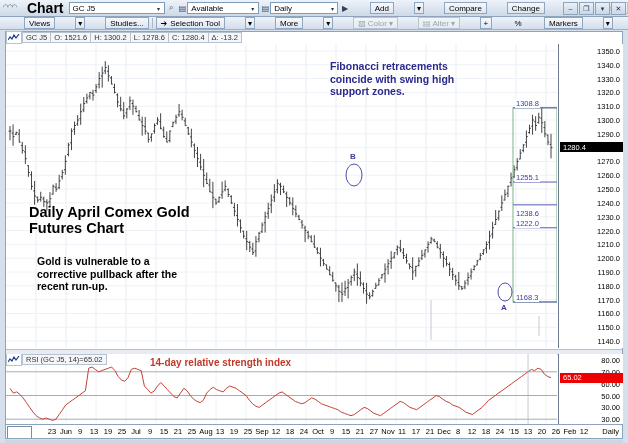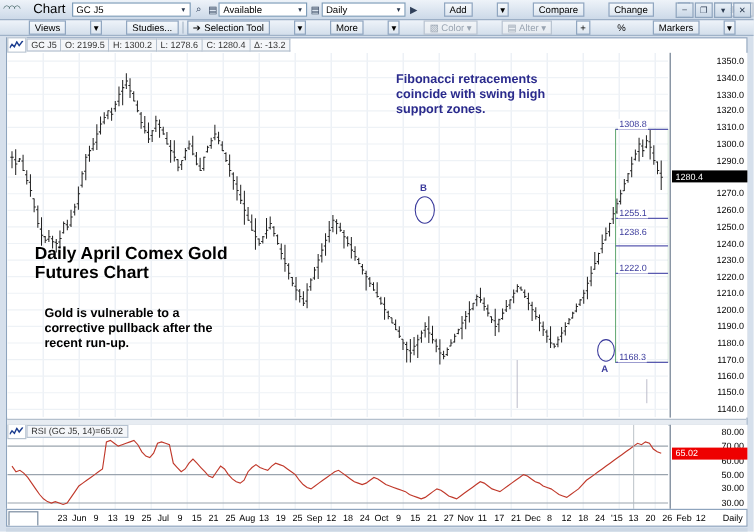--- a/index.html
+++ b/index.html
@@ -6,21 +6,21 @@
   body{width:628px;height:443px;overflow:hidden;
        font-family:"Liberation Sans","DejaVu Sans",sans-serif;}
   #app{position:relative;width:628px;height:443px;background:#d6e0ec;}
 
   
   .titlebar{position:absolute;left:0;top:0;width:628px;height:16px;
     background:linear-gradient(#eef3f9,#ccd9e8);
     border-bottom:1px solid #8ea4bd;display:flex;align-items:center;}
   .tb-logo{width:26px;height:11px;margin-left:3px;font-size:7px;color:#355;
      letter-spacing:-1px;font-weight:bold;}
-  .tb-label{font-size:11px;color:#000;margin:0 5px 0 2px;font-weight:normal;}
+  .tb-label{font-size:14px;color:#000;margin:0 5px 0 2px;font-weight:bold;}
   .combo{height:12px;background:#fff;border:1px solid #7f9db9;
      font-size:8px;color:#000;display:flex;align-items:center;
      padding:0 0 0 3px;box-sizing:border-box;}
   .combo .txt{flex:1;white-space:nowrap;overflow:hidden;}
   .combo .arw{width:10px;height:100%;display:flex;align-items:center;
      justify-content:center;font-size:6px;color:#26344a;}
   .ico-btn{width:11px;height:12px;display:flex;align-items:center;
      justify-content:center;font-size:8px;color:#30405a;margin-left:2px;}
   .tbtn{height:12px;background:linear-gradient(#f6f9fc,#dde6f0);
      border:1px solid #90a6c0;font-size:8px;color:#000;display:flex;
@@ -174,21 +174,21 @@
 
   <div class="frame">
 
     <div class="quotebar">
       <div class="qspark">
         <svg width="12" height="8" viewBox="0 0 12 8">
             <polyline points="0,6 2,3 4,5 6,1 8,4 11,0" fill="none" stroke="#1b3d8f" stroke-width="1.2"></polyline>
           </svg>
       </div>
       <div class="qcell first">GC J5</div>
-      <div class="qcell">O: 2199.5</div>
+      <div class="qcell">O: 1521.6</div>
       <div class="qcell">H: 1300.2</div>
       <div class="qcell">L: 1278.6</div>
       <div class="qcell">C: 1280.4</div>
       <div class="qcell">Δ: -13.2</div>
     </div>
 
     <div class="pricepane">
       <svg id="price-svg" width="551" height="304">
           <line x1="30" y1="0" x2="30" y2="304" stroke="#e9eef4" stroke-width="1"></line>
           <line x1="60" y1="0" x2="60" y2="304" stroke="#e9eef4" stroke-width="1"></line>
@@ -778,21 +778,21 @@
 support zones.</div>
       <div class="ann ann-sub" style="left:31px;top:211px;">Gold is vulnerable to a
 corrective pullback after the
 recent run-up.</div>
       <div class="ann ann-title" style="left:23px;top:160px;">Daily April Comex Gold
 Futures Chart</div>
       <div class="ptlab" style="left:344px;top:108px;">B</div>
       <div class="ptlab" style="left:495px;top:259px;">A</div>
     <div class="fib-lab" style="left: 509px; top: 54.84px;">1308.8</div>
         <div class="fib-lab" style="left: 509px; top: 129.044px;">1255.1</div>
-        <div class="fib-lab" style="left: 509px; top: 145px;">1238.6</div>
+        <div class="fib-lab" style="left: 509px; top: 165px;">1238.6</div>
         <div class="fib-lab" style="left: 509px; top: 174.782px;">1222.0</div>
         <div class="fib-lab" style="left: 509px; top: 248.985px;">1168.3</div>
       </div>
 
     <div class="yaxis">
       <div id="price-ticks">
           <div class="ylab" style="top: 6.90909px;">1350.0</div>
           <div class="ylab" style="top: 20.7273px;">1340.0</div>
           <div class="ylab" style="top: 34.5455px;">1330.0</div>
           <div class="ylab" style="top: 48.3636px;">1320.0</div>
@@ -847,20 +847,21 @@
           <line x1="522.0484848484848" y1="0" x2="522.0484848484848" y2="83" stroke="#aeb6be" stroke-width="0.7"></line>
         </svg>
       <div class="quotebar" style="top:0;">
         <div class="qspark">
           <svg width="12" height="8" viewBox="0 0 12 8">
               <polyline points="0,6 2,3 4,5 6,1 8,4 11,0" fill="none" stroke="#1b3d8f" stroke-width="1.2"></polyline>
             </svg>
         </div>
         <div class="qcell first">RSI (GC J5, 14)=65.02</div>
       </div>
+      <div class="ann ann-rsi" style="left:144px;top:3px;">14-day relative strength index</div>
     </div>
 
     <div class="yaxis2">
       <div id="rsi-ticks">
           <div class="ylab" style="top: 5.92857px; margin-left: 25px;">80.00</div>
           <div class="ylab" style="top: 17.7857px;">70.00</div>
           <div class="ylab" style="top: 29.6429px;">60.00</div>
           <div class="ylab" style="top: 41.5px;">50.00</div>
           <div class="ylab" style="top: 53.3571px;">30.00</div>
           <div class="ylab" style="top: 65.2143px;">30.00</div>

